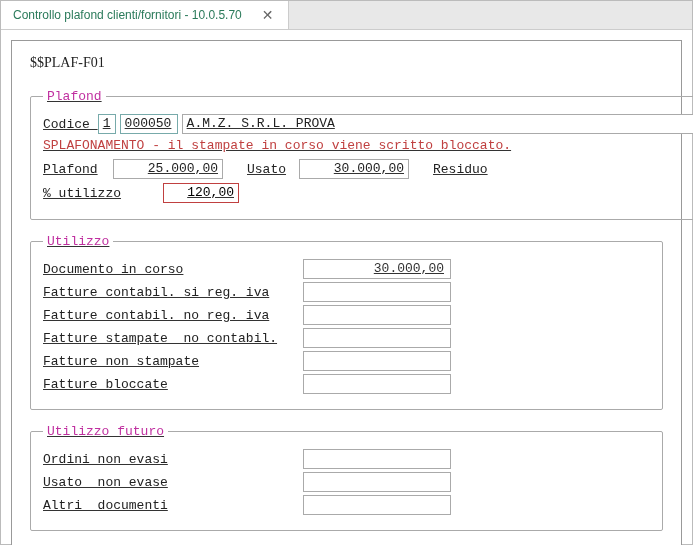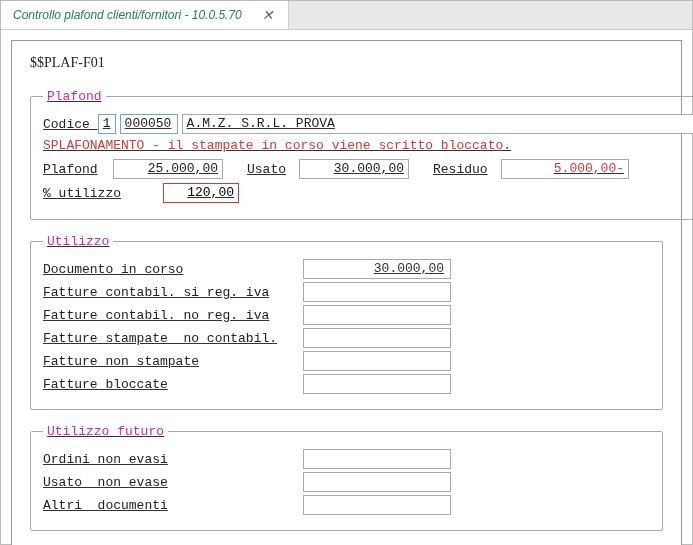--- a/index.html
+++ b/index.html
@@ -27,21 +27,20 @@
   .tab {
     display: flex;
     align-items: center;
     padding: 6px 12px;
     background: #fff;
     border-right: 1px solid #ccc;
     color: #2a7a5a;
     font-family: Arial, sans-serif;
     font-size: 12px;
     gap: 18px;
-    font-style: italic;
   }
   .tab-close {
     color: #666;
     font-size: 14px;
     cursor: pointer;
     padding: 0 2px;
   }
   .content-wrap {
     padding: 10px;
     flex: 1;
@@ -156,21 +155,20 @@
         <div class="warning">SPLAFONAMENTO - il stampate in corso viene scritto bloccato.</div>
 
         <div class="row">
           <span class="lbl" style="width:70px">Plafond</span>
           <span class="field num">25.000,00</span>
           <span class="lbl" style="width:24px"></span>
           <span class="lbl" style="width:52px">Usato</span>
           <span class="field num">30.000,00</span>
           <span class="lbl" style="width:24px"></span>
           <span class="lbl" style="width:68px">Residuo</span>
-          <span class="field num neg" style="width:128px">5.000,00-</span>
         </div>
 
         <div class="row">
           <span class="lbl" style="width:120px">% utilizzo</span>
           <span class="field pct">120,00</span>
         </div>
       </fieldset>
 
       <fieldset>
         <legend>Utilizzo</legend>

